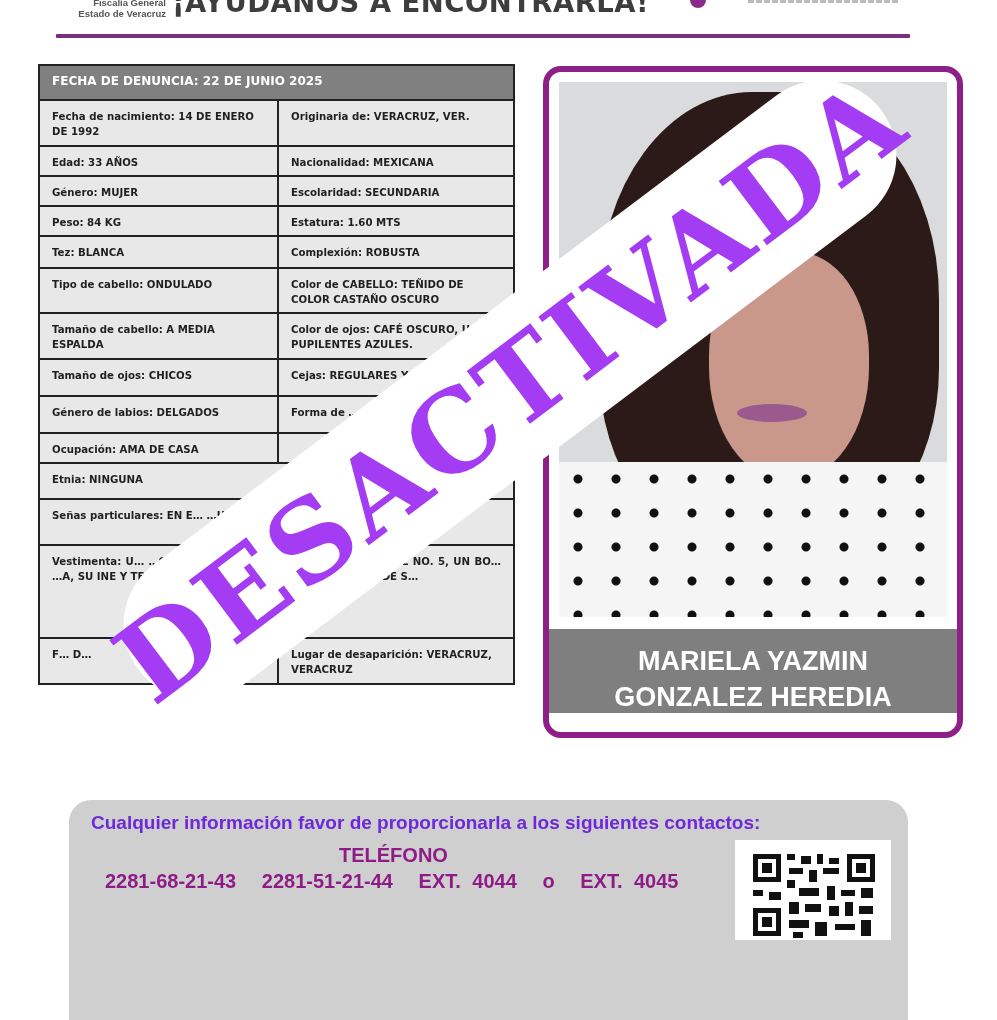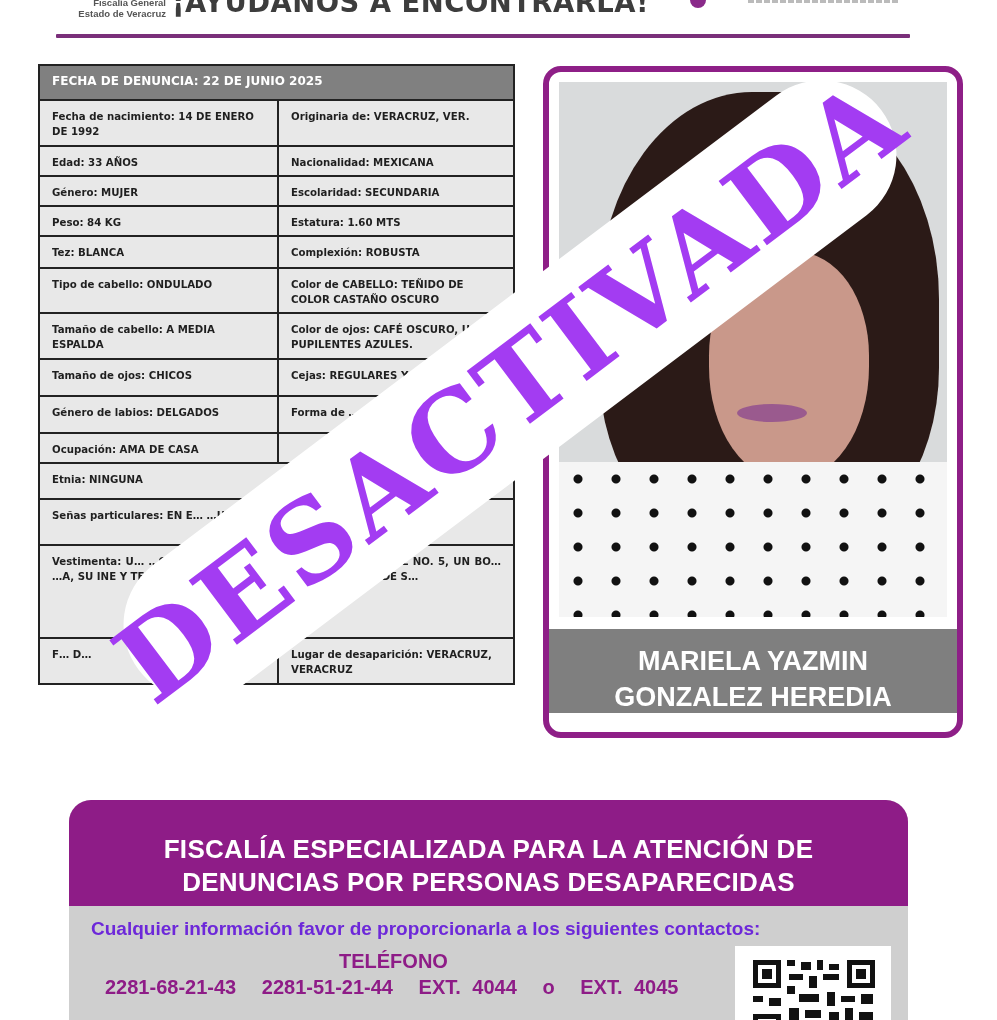--- a/index.html
+++ b/index.html
@@ -208,24 +208,20 @@
     <div class="lips"></div>
     <div class="blouse"></div>
   </div>
   <div class="name-panel">
     <div>MARIELA YAZMIN</div>
     <div>GONZALEZ HEREDIA</div>
   </div>
 </div>
 
 <div class="banner">
-  <div class="banner-top">
-    <div>FISCALÍA ESPECIALIZADA PARA LA ATENCIÓN DE</div>
-    <div>DENUNCIAS POR PERSONAS DESAPARECIDAS</div>
-  </div>
   <div class="banner-bottom">
     <div class="contact-intro">Cualquier información favor de proporcionarla a los siguientes contactos:</div>
     <div class="phone-label">TELÉFONO</div>
     <div class="phone-line">
       <span>2281-68-21-43</span>
       <span>2281-51-21-44</span>
       <span>EXT. 4044</span>
       <span>o</span>
       <span>EXT. 4045</span>
     </div>

